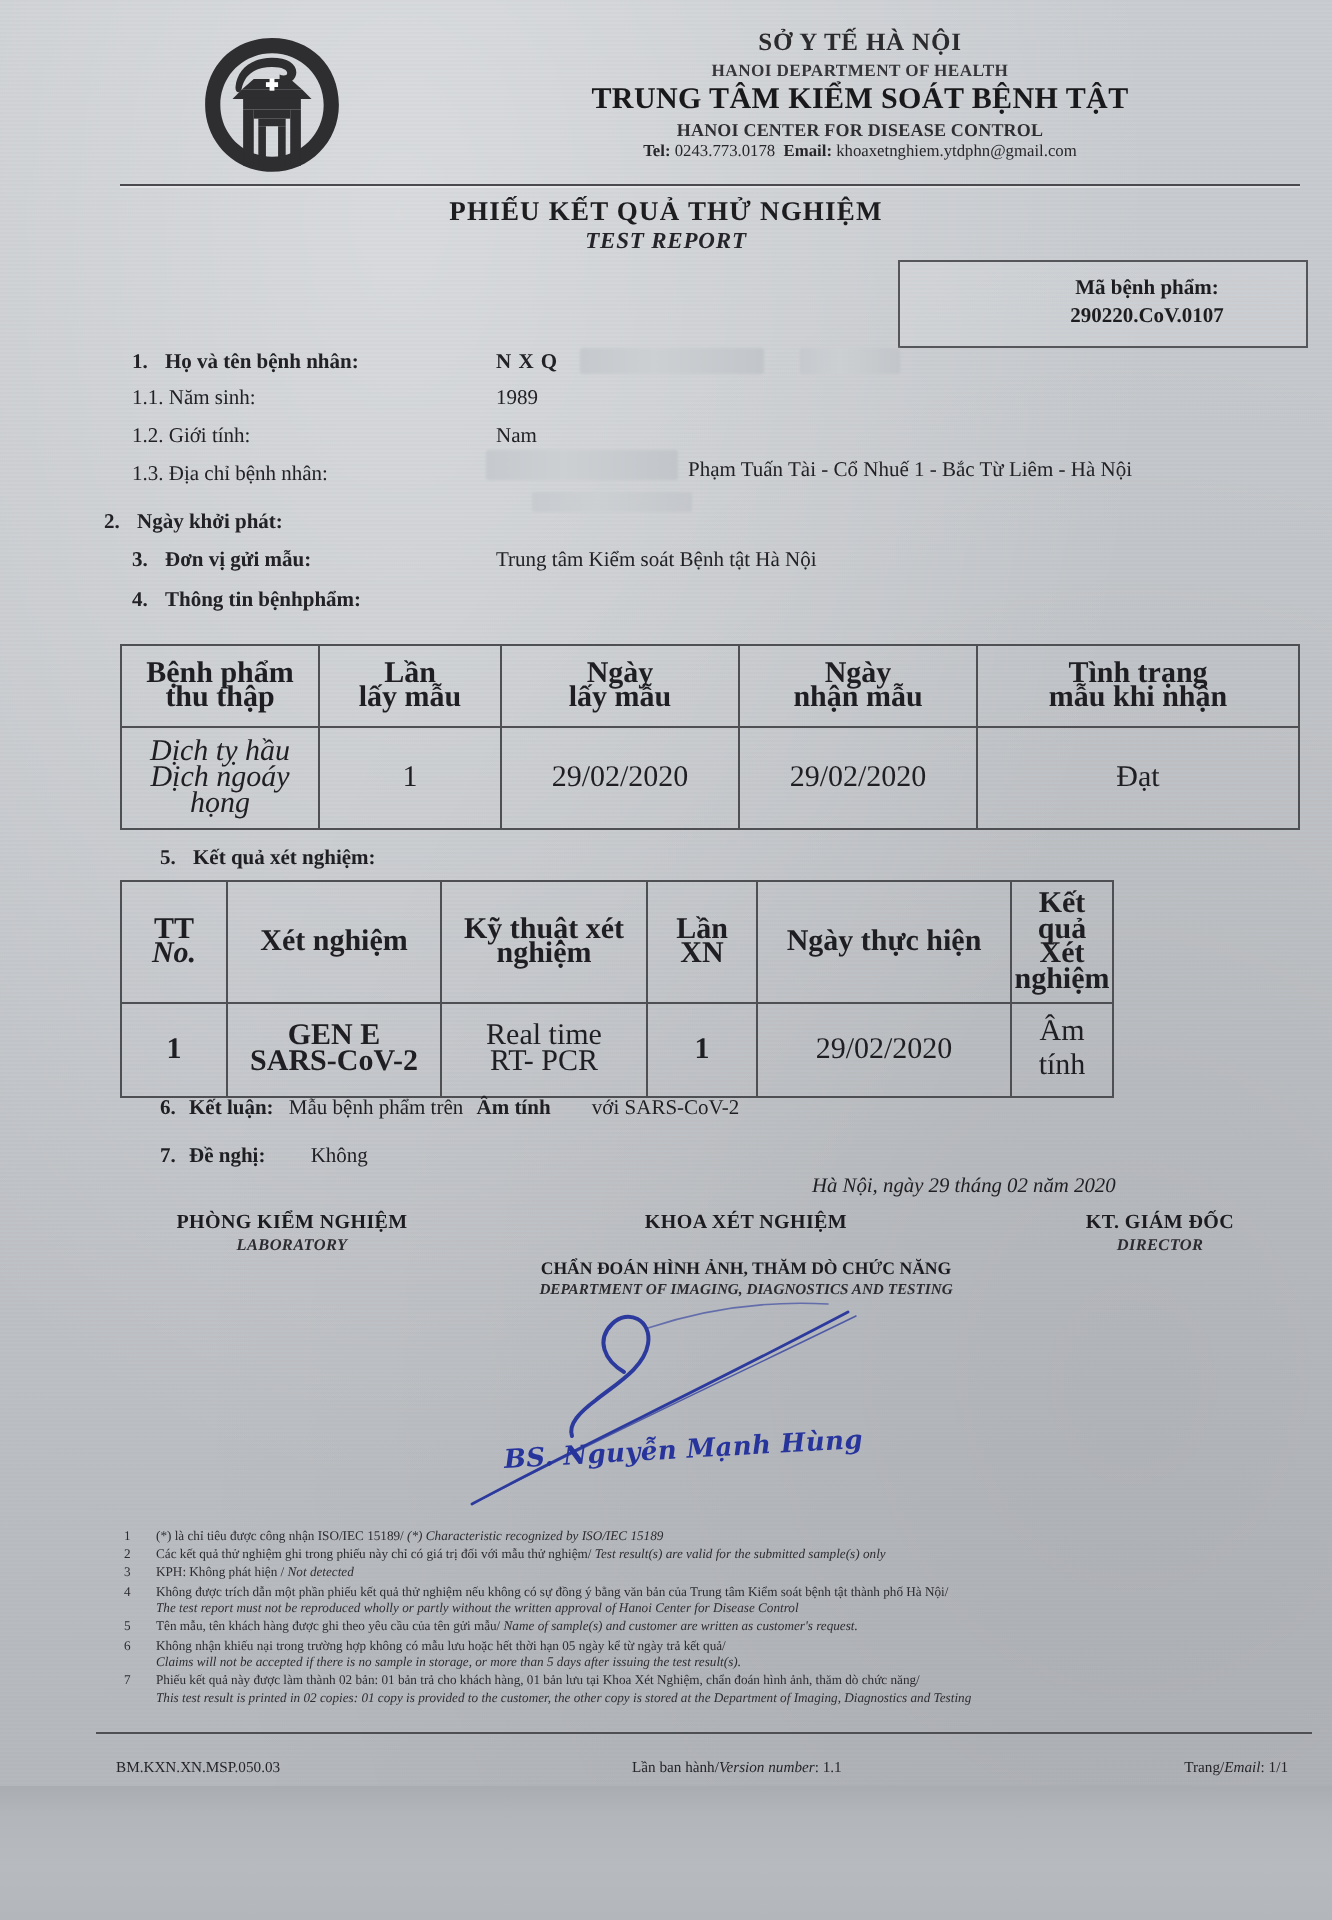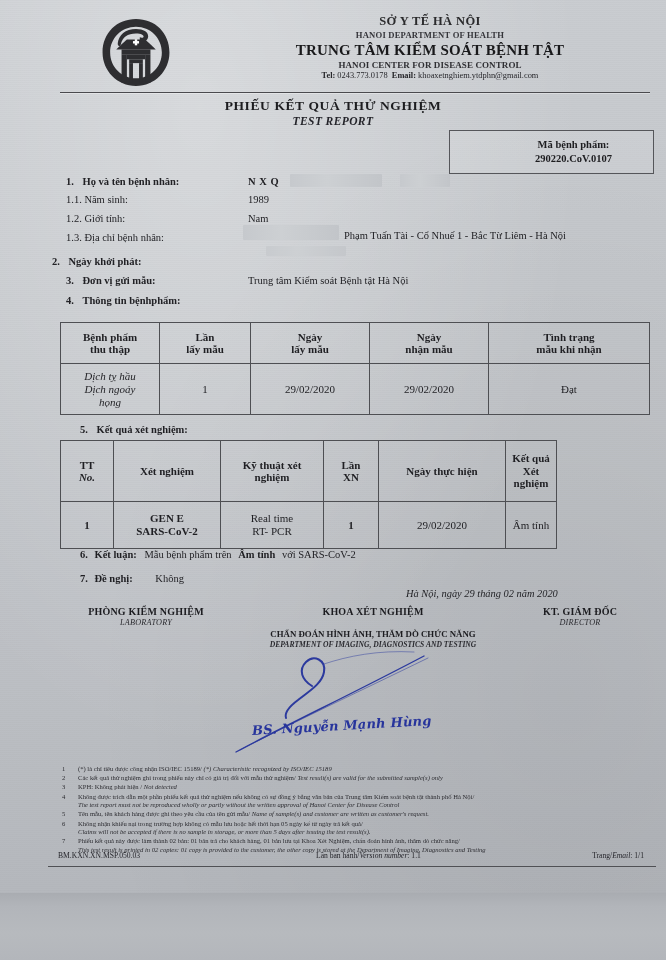--- a/index.html
+++ b/index.html
@@ -62,51 +62,51 @@
 
   
   .prow{position:absolute;font-size:10.5px;color:#222226;}
   .pnum{font-weight:700;}
   .bold{font-weight:700;}
 
   .redact{position:absolute;background:linear-gradient(90deg,#c6c9cd,#cdd0d3 40%,#c2c5c9);
           border-radius:1px;filter:blur(.4px);opacity:.95;}
 
   
-  table{border-collapse:collapse;position:absolute;font-size:11px;color:#1f1f23;}
+  table{border-collapse:collapse;position:absolute;font-size:15px;color:#1f1f23;}
   table td,table th{border:1.05px solid #4e4f53;text-align:center;vertical-align:middle;font-weight:400;}
   .th{font-weight:700;line-height:12.5px;}
   .ital{font-style:italic;}
 
   .secnum{position:absolute;font-size:10.5px;font-weight:700;color:#1f1f23;}
 
   
   .concl{position:absolute;font-size:10.5px;color:#1f1f23;}
 
   
   .dateline{position:absolute;left:406px;top:588px;font-size:10.4px;font-style:italic;color:#1f1f23;white-space:nowrap;}
   .sigcol{position:absolute;text-align:center;}
   .sg1{font-size:10px;font-weight:700;letter-spacing:.2px;color:#1c1c20;}
-  .sg2{font-size:8.2px;font-weight:400;font-style:italic;letter-spacing:.2px;color:#2b2b30;margin-top:1px;}
+  .sg2{font-size:8.2px;font-weight:700;font-style:italic;letter-spacing:.2px;color:#2b2b30;margin-top:1px;}
   .sg3{font-size:8.8px;font-weight:700;color:#1c1c20;margin-top:12px;}
   .sg4{font-size:7.6px;font-weight:700;font-style:italic;color:#2b2b30;margin-top:1px;}
 
   .sign{position:absolute;left:228px;top:648px;width:290px;height:112px;}
   .signame{position:absolute;left:252px;top:723px;font-size:13px;color:#27349c;
      font-family:"DejaVu Serif", serif;font-style:italic;font-weight:700;letter-spacing:.2px;
      transform:rotate(-3.2deg);transform-origin:left center;}
 
   
   .notes{position:absolute;left:58px;top:765px;width:600px;}
   .note{position:relative;font-size:6.6px;line-height:8.6px;color:#2c2c31;padding-left:20px;margin-bottom:.6px;}
   .note .n{position:absolute;left:4px;top:0;width:12px;text-align:left;}
   .note i{font-style:italic;}
 
   .botline{position:absolute;left:48px;top:866px;width:608px;border-top:1.1px solid #4f5054;}
-  .foot{position:absolute;top:851px;font-size:7.6px;color:#24242a;}
+  .foot{position:absolute;top:879px;font-size:7.6px;color:#24242a;}
   .foot i{font-style:italic;}
   .fl{left:58px;} .fc{left:300px;padding-left:16px;} .fr{right:22px;}
 
   .shadow-bot{position:absolute;left:0;top:893px;width:666px;height:67px;
      background:linear-gradient(180deg,#a9acb1 0%, #b2b5ba 20%, #b7babe 60%, #b3b6bb 100%);}
 </style>
 </head>
 <body>
 
 <div id="page">
@@ -286,21 +286,21 @@
           <td>Âm tính</td>
         </tr>
       </tbody>
         </table>
 
       <div class="concl" style="left:80px;top:549px;">
         <span class="bold">6.</span>
         <span class="bold" style="margin-left:4px;">Kết luận:</span>
         <span style="margin-left:5px;">Mẫu bệnh phẩm trên</span>
         <span class="bold" style="margin-left:4px;">Âm tính</span>
-        <span style="margin-left:4px;">với SARS-CoV-2</span>
+        <span style="margin-left:18px;">với SARS-CoV-2</span>
       </div>
 
       <div class="concl" style="left:80px;top:573px;">
         <span class="bold">7.</span>
         <span class="bold" style="margin-left:4px;">Đề nghị:</span>
         <span style="margin-left:20px;">Không</span>
       </div>
 
       <div class="dateline">Hà Nội, ngày    29  tháng    02   năm 2020</div>
 

